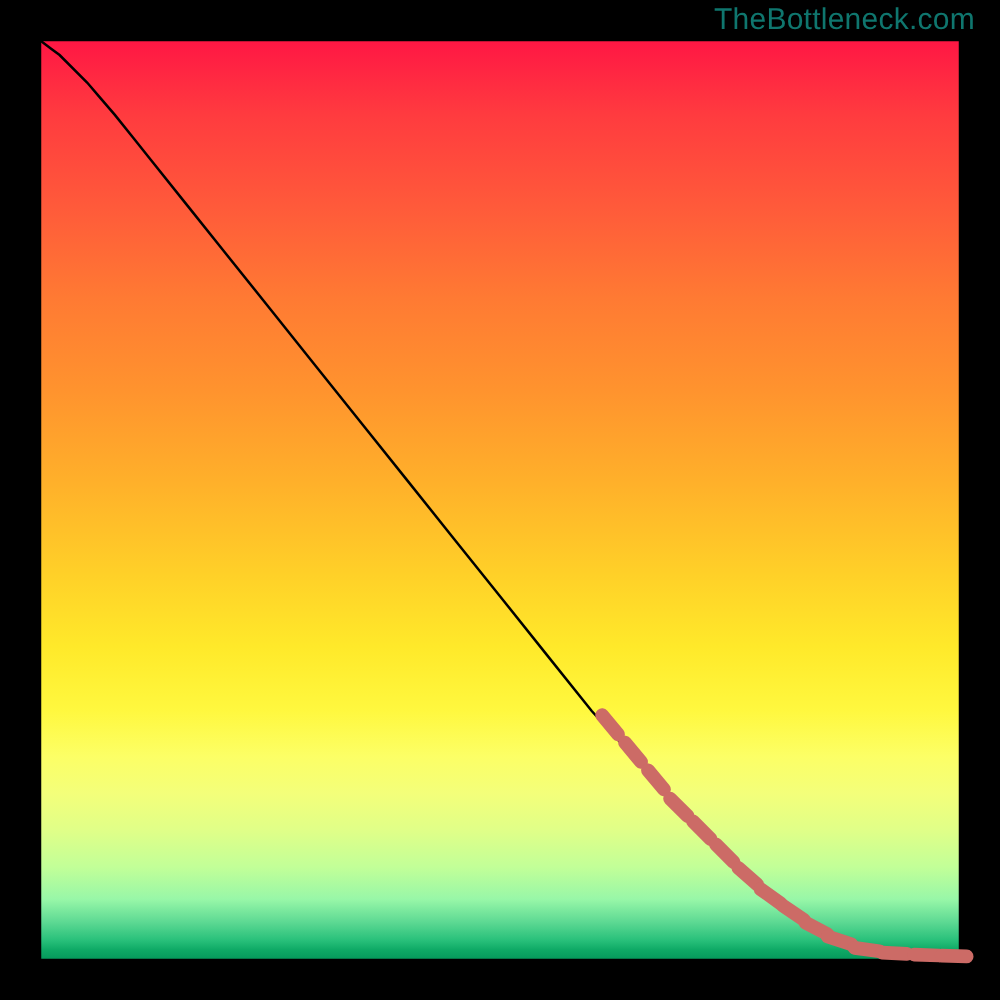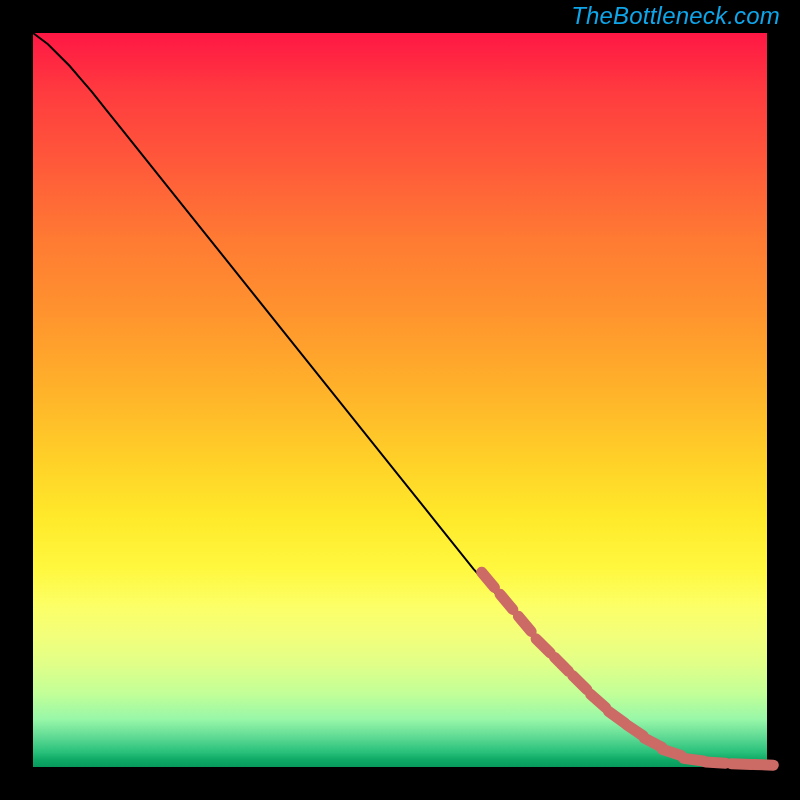--- a/index.html
+++ b/index.html
@@ -14,26 +14,25 @@
   .frame {
     position: relative;
     width: 800px;
     height: 800px;
     background: #000;
   }
   .watermark {
     position: absolute;
     top: 2px;
     right: 20px;
-    color: #0ea5e9;
+    color: #0f766e;
     font-size: 24px;
     font-weight: 500;
     letter-spacing: 0.2px;
     z-index: 5;
-    font-style: italic;
   }
   .plot {
     position: absolute;
     left: 33px;
     top: 33px;
     width: 734px;
     height: 734px;
     
     background: linear-gradient(to bottom,
       #ff1744 0%,

